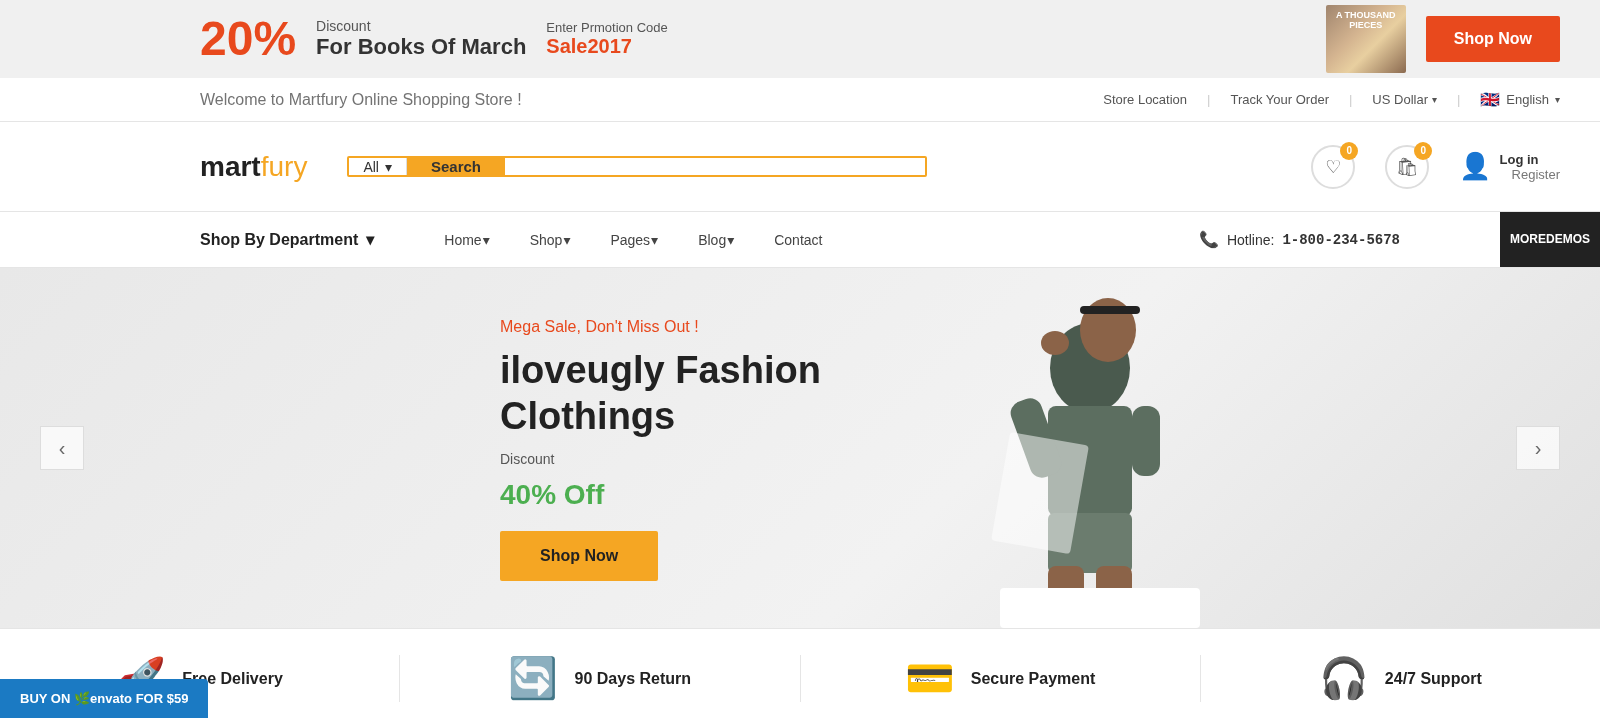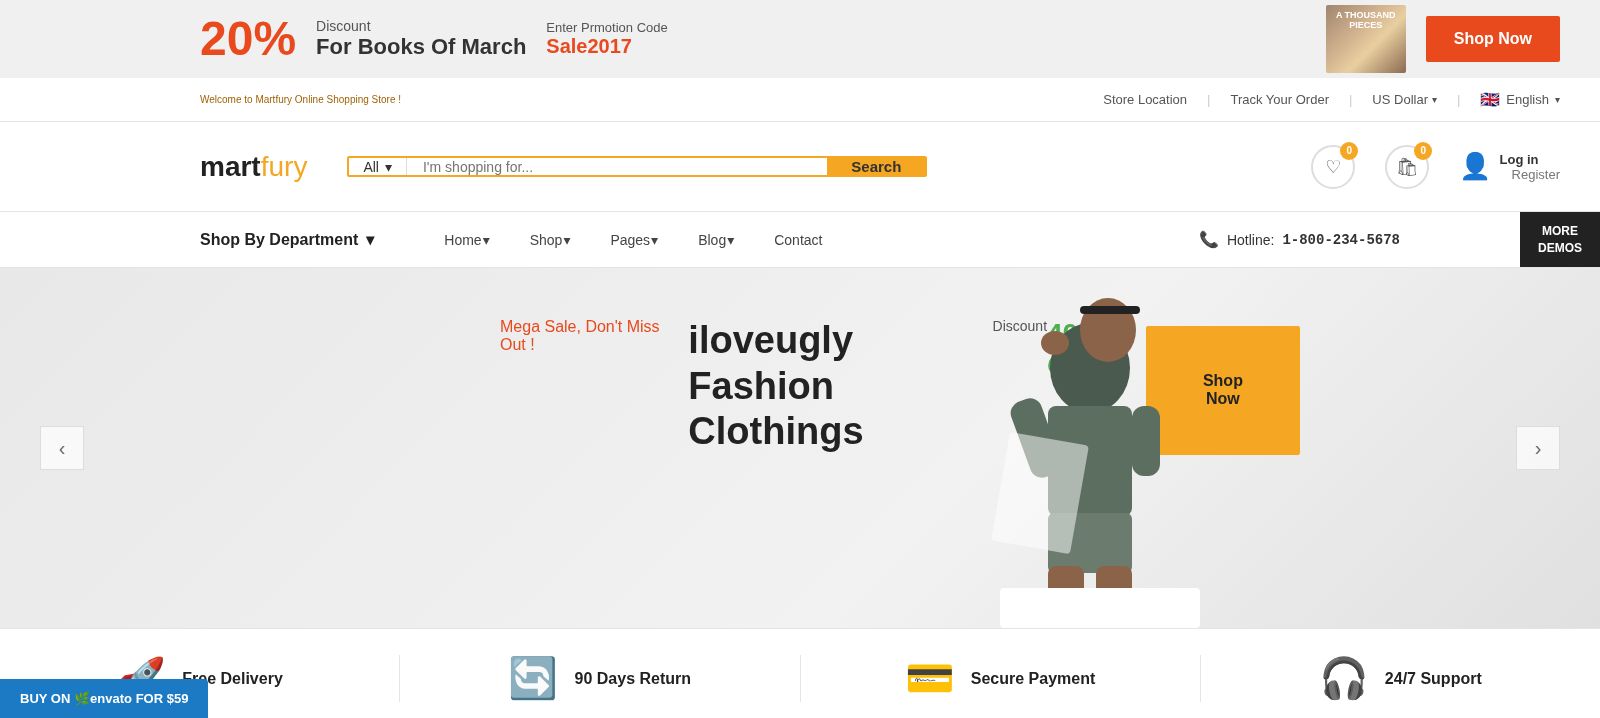--- a/index.html
+++ b/index.html
@@ -38,21 +38,21 @@
       background: #e8491d; color: white; border: none; padding: 14px 28px;
       font-size: 16px; font-weight: bold; cursor: pointer; border-radius: 2px;
     }
 
     
     .utility-bar {
       background: #fff; border-bottom: 1px solid #e5e5e5;
       height: 44px; display: flex; align-items: center; justify-content: space-between;
       padding: 0 40px 0 200px;
     }
-    .welcome-text { font-size: 10px; color: #a16207; }
+    .welcome-text { font-size: 16px; color: #737373; }
     .utility-right { display: flex; align-items: center; gap: 20px; font-size: 13px; color: #555; }
     .utility-right a { color: #555; text-decoration: none; }
     .utility-divider { color: #ccc; }
     .currency-selector { display: flex; align-items: center; gap: 4px; cursor: pointer; }
     .lang-selector { display: flex; align-items: center; gap: 6px; cursor: pointer; }
     .chevron-down { font-size: 10px; }
 
     
     .main-header {
       background: #fff; height: 90px;
@@ -118,21 +118,21 @@
       display: flex; align-items: center; gap: 1px;
       padding: 0 20px; font-size: 14px; color: #444;
       text-decoration: none; height: 56px; cursor: pointer;
     }
     .hotline-block { display: flex; align-items: center; gap: 8px; font-size: 14px; color: #333; margin-left: auto; }
     .phone-icon { font-size: 16px; }
     .hotline-number { font-weight: bold; font-family: Liberation Mono, monospace; }
     .more-demos {
       position: absolute; right: 0; top: 0; height: 100%;
       background: #222; color: white; display: flex; align-items: center; justify-content: center;
-      flex-direction: column; padding: 0 18px; font-size: 12px; font-weight: bold;
+      flex-direction: row; padding: 0 10px; font-size: 12px; font-weight: bold;
       cursor: pointer; text-align: center; line-height: 1.4;
     }
 
     
     .hero-slider {
       background: #f0f0f0; height: 360px;
       display: flex; align-items: center; justify-content: center;
       position: relative; overflow: hidden;
     }
     .slider-arrow {
@@ -143,21 +143,21 @@
     }
     .slider-arrow.left { left: 40px; }
     .slider-arrow.right { right: 40px; }
     .slide-content {
       display: flex; align-items: center; justify-content: center;
       width: 100%; height: 100%; position: relative;
     }
     .slide-text {
       position: absolute; left: 50%; transform: translateX(-300px);
       top: 50%; margin-top: -130px;
-      display: flex; flex-direction: row; 
+      display: flex; flex-direction: column; gap: 12px;
     }
     .slide-tag { color: #e8491d; font-size: 16px; font-weight: 500; }
     .slide-title { font-size: 38px; font-weight: bold; color: #222; line-height: 1.2; }
     .slide-discount-label { font-size: 14px; color: #555; }
     .slide-discount-value { font-size: 28px; font-weight: bold; color: #4caf50; }
     .slide-shop-btn {
       background: #f5a623; color: #222; border: none;
       padding: 16px 40px; font-size: 16px; font-weight: bold;
       cursor: pointer; border-radius: 2px; width: fit-content; margin-top: 8px;
     }
@@ -231,21 +231,20 @@
 <div class="main-header">
   <a class="logo" href="#">
     <span class="logo-mart">mart</span>
     <span class="logo-fury">fury</span>
   </a>
   <div class="search-bar">
     <div class="search-category">
       <span>All</span>
       <span>▾</span>
     </div>
-    <input class="search-input" type="text" placeholder="I'm shopping for..." style="">
     <button class="search-btn">Search</button>
   </div>
   <div class="header-icons">
     <div class="icon-item">
       <div class="icon-circle">
         ♡
         <span class="badge">0</span>
       </div>
     </div>
     <div class="icon-item">

